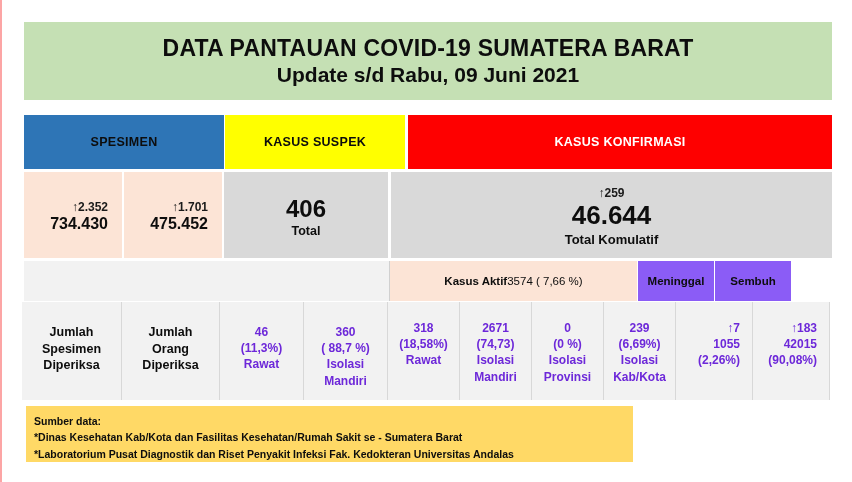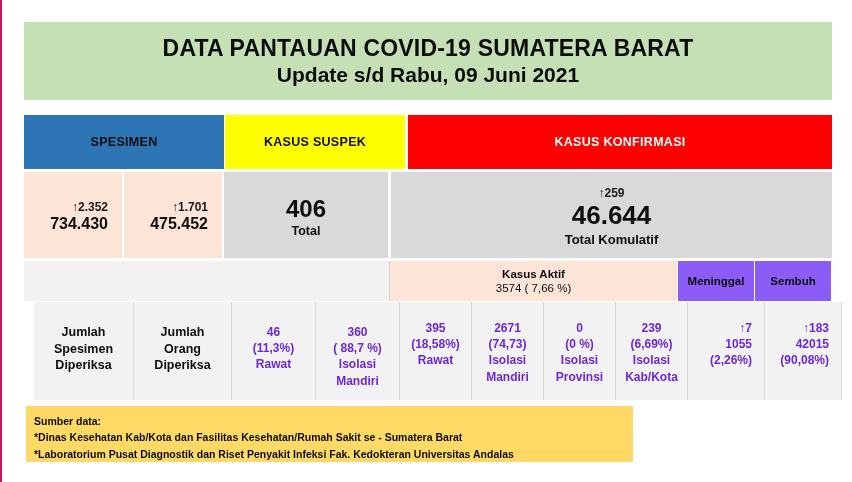--- a/index.html
+++ b/index.html
@@ -13,21 +13,21 @@
     font-family: "Liberation Sans", sans-serif;
     overflow: hidden;
     position: relative;
   }
   .page {
     position: absolute;
     left: 0; top: 0;
     width: 852px;
     height: 482px;
     box-sizing: border-box;
-    border-left: 2px solid #be185d;
+    border-left: 2px solid #fca5a5;
   }
 
   
   .title-banner {
     position: absolute;
     left: 22px;
     top: 22px;
     width: 808px;
     height: 78px;
     background: #c5e0b4;
@@ -173,24 +173,24 @@
     height: 40px;
     display: flex;
   }
   .subhead-blank {
     width: 366px;
     background: #f2f2f2;
     border-right: 1px solid #d0d0d0;
     box-sizing: border-box;
   }
   .subhead-aktif {
-    width: 288px;
+    width: 248px;
     background: #fce4d6;
     display: flex;
-    flex-direction: column;
+    flex-direction: row;
     align-items: center;
     justify-content: center;
     box-sizing: border-box;
     border-right: 1px solid #ffffff;
   }
   .subhead-aktif-title {
     font-size: 11.5px;
     font-weight: bold;
     color: #0d0d0d;
     line-height: 1.25;
@@ -209,21 +209,21 @@
     font-size: 11.5px;
     font-weight: bold;
     color: #0d0d0d;
     box-sizing: border-box;
     border-right: 1px solid #ffffff;
   }
 
   
   .detail-row {
     position: absolute;
-    left: 32px;
+    left: 20px;
     top: 302px;
     width: 808px;
     height: 98px;
     display: flex;
     background: #ffffff;
   }
   .dcell {
     background: #f2f2f2;
     box-sizing: border-box;
     border-right: 1px solid #d8d8d8;
@@ -352,21 +352,21 @@
     </div>
 
     <div class="dcell dcell-w84b narrow-top">
       <div class="num-label">360</div>
       <div class="num-label">( 88,7 %)</div>
       <div class="num-label">Isolasi</div>
       <div class="num-label">Mandiri</div>
     </div>
 
     <div class="dcell dcell-w72">
-      <div class="num-label">395</div>
+      <div class="num-label">318</div>
       <div class="num-label">(18,58%)</div>
       <div class="num-label">Rawat</div>
     </div>
 
     <div class="dcell dcell-w72">
       <div class="num-label">2671</div>
       <div class="num-label">(74,73)</div>
       <div class="num-label">Isolasi</div>
       <div class="num-label">Mandiri</div>
     </div>

